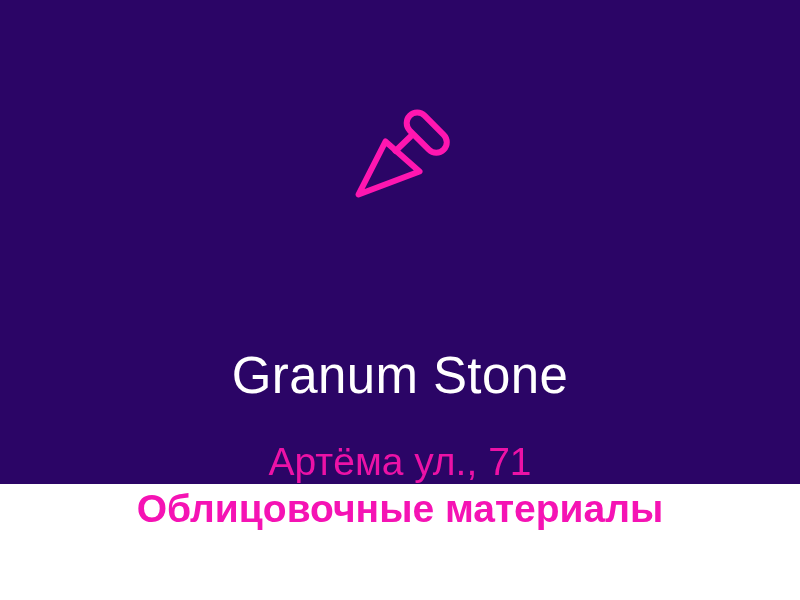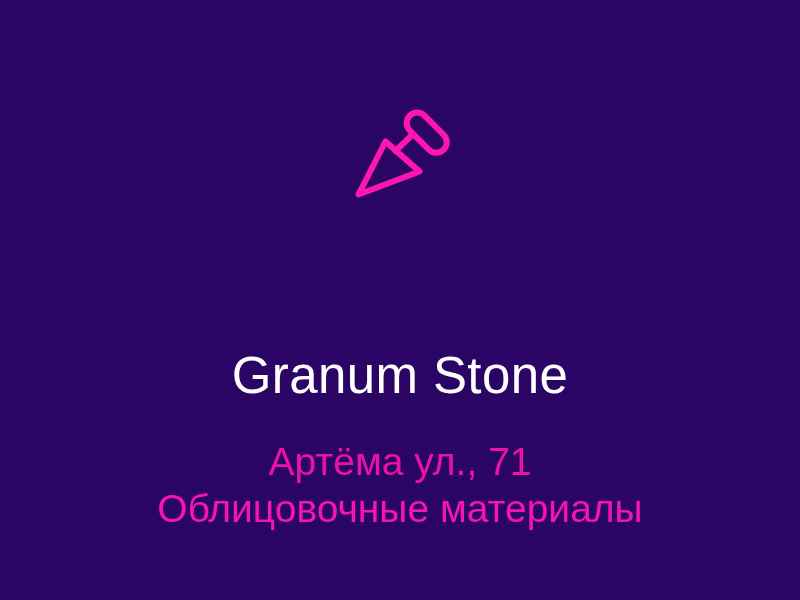--- a/index.html
+++ b/index.html
@@ -11,21 +11,21 @@
     width: 800px;
     height: 600px;
     overflow: hidden;
     font-family: "Liberation Sans", sans-serif;
     -webkit-font-smoothing: antialiased;
   }
 
   .card {
     position: relative;
     width: 800px;
-    height: 600px;
+    height: 484px;
     background: #2B0566;
     display: block;
   }
 
   
   .logo-wrap {
     position: absolute;
     left: 0;
     top: 95px;
     width: 800px;
@@ -81,20 +81,21 @@
     font-family: "Liberation Sans", sans-serif;
     font-size: 39px;
     font-weight: 400;
     line-height: 47px;
     color: #EC12A6;
     white-space: nowrap;
   }
 
   .detail-line + .detail-line {
     color: #F513B4;
+    font-weight: bold;
   }
 </style>
 </head>
 <body>
 
 <div class="card">
 
   <div class="logo-wrap">
     <svg class="trowel-icon" viewBox="0 0 104 104" role="img" aria-label="Trowel">
 

